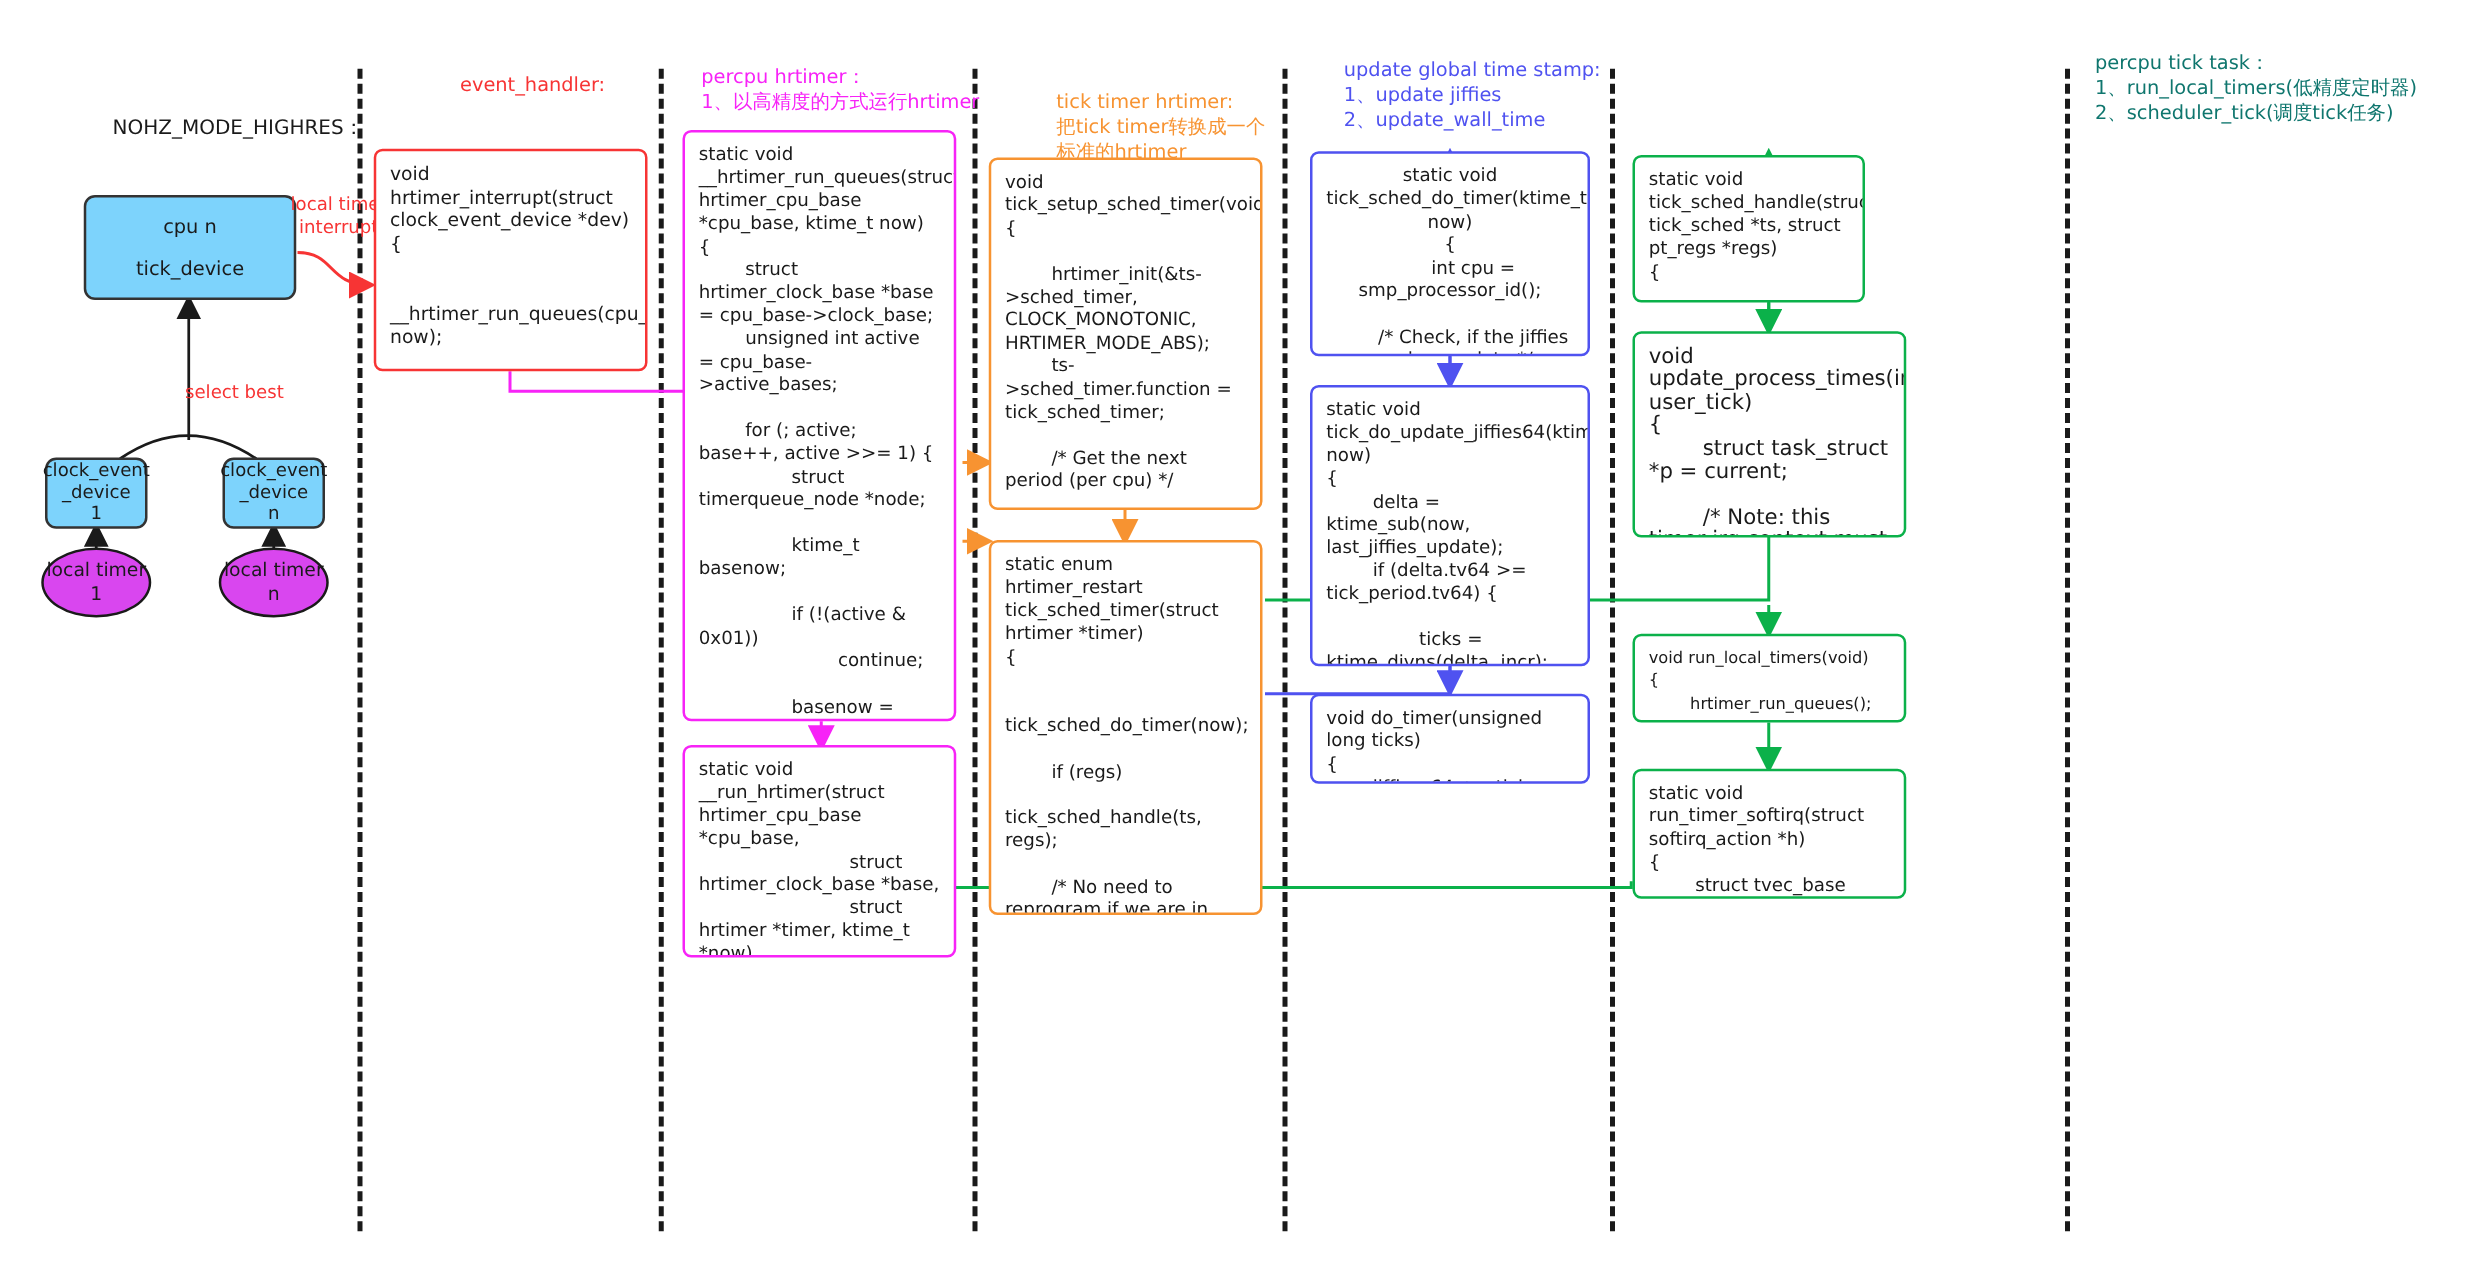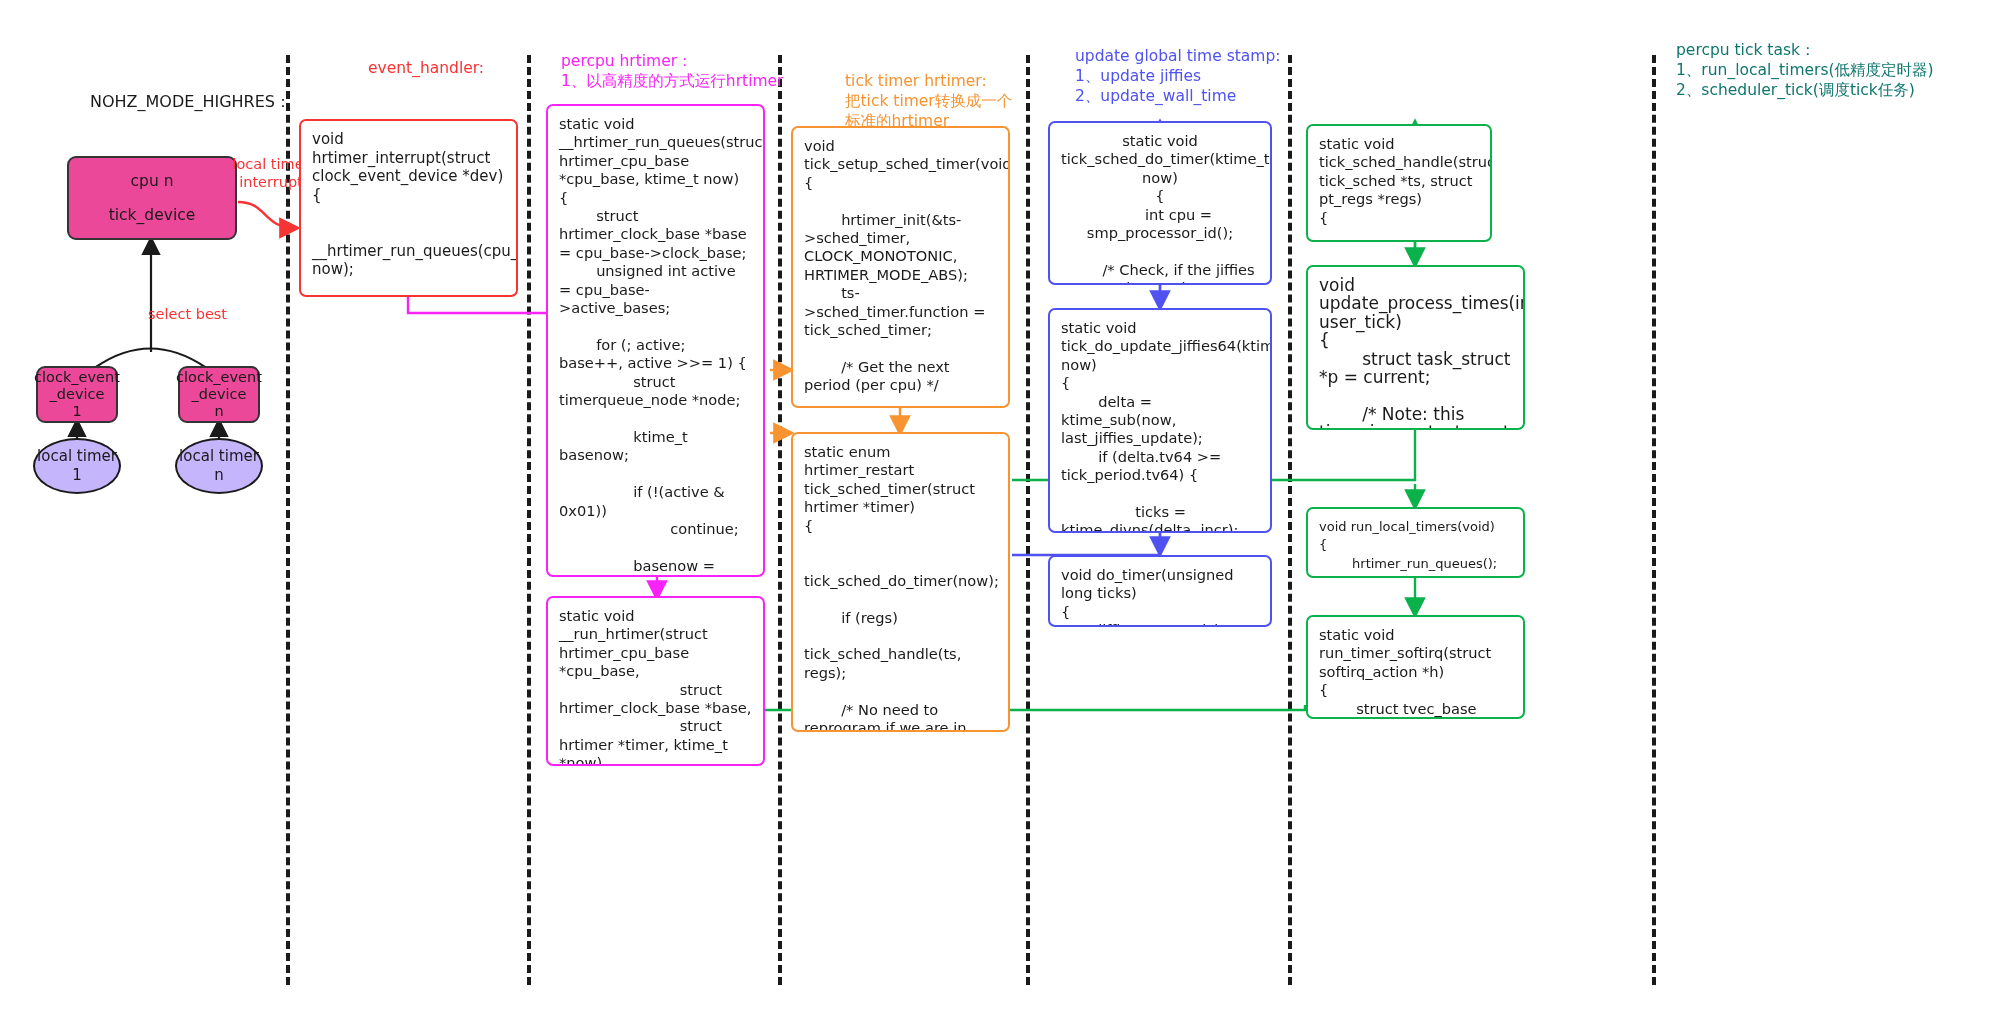--- a/index.html
+++ b/index.html
@@ -38,38 +38,38 @@
     white-space:pre-wrap;
     color:#1a1a1a;
     overflow:hidden;
   }
 
   .plainbox{
     position:absolute;
     box-sizing:border-box;
     border:2.2px solid #333;
     border-radius:9px;
-    background:#ec4899;
+    background:#7dd3fc;
     display:flex;
     flex-direction:column;
     align-items:center;
     justify-content:center;
     font-size:15.5px;
     line-height:22px;
     color:#1a1a1a;
     text-align:left;
   }
   .plainbox .ln{display:block;}
 
   .ellipse{
     position:absolute;
     box-sizing:border-box;
     border:2.2px solid #1a1a1a;
     border-radius:50%;
-    background:#c4b5fd;
+    background:#d946ef;
     display:flex;flex-direction:column;
     align-items:center;justify-content:center;
     font-size:15px;line-height:19px;text-align:right;color:#1a1a1a;
   }
 
   .edgelabel{
     position:absolute;
     font-size:14.5px;line-height:18px;
     text-align:center;
     white-space:pre-line;

